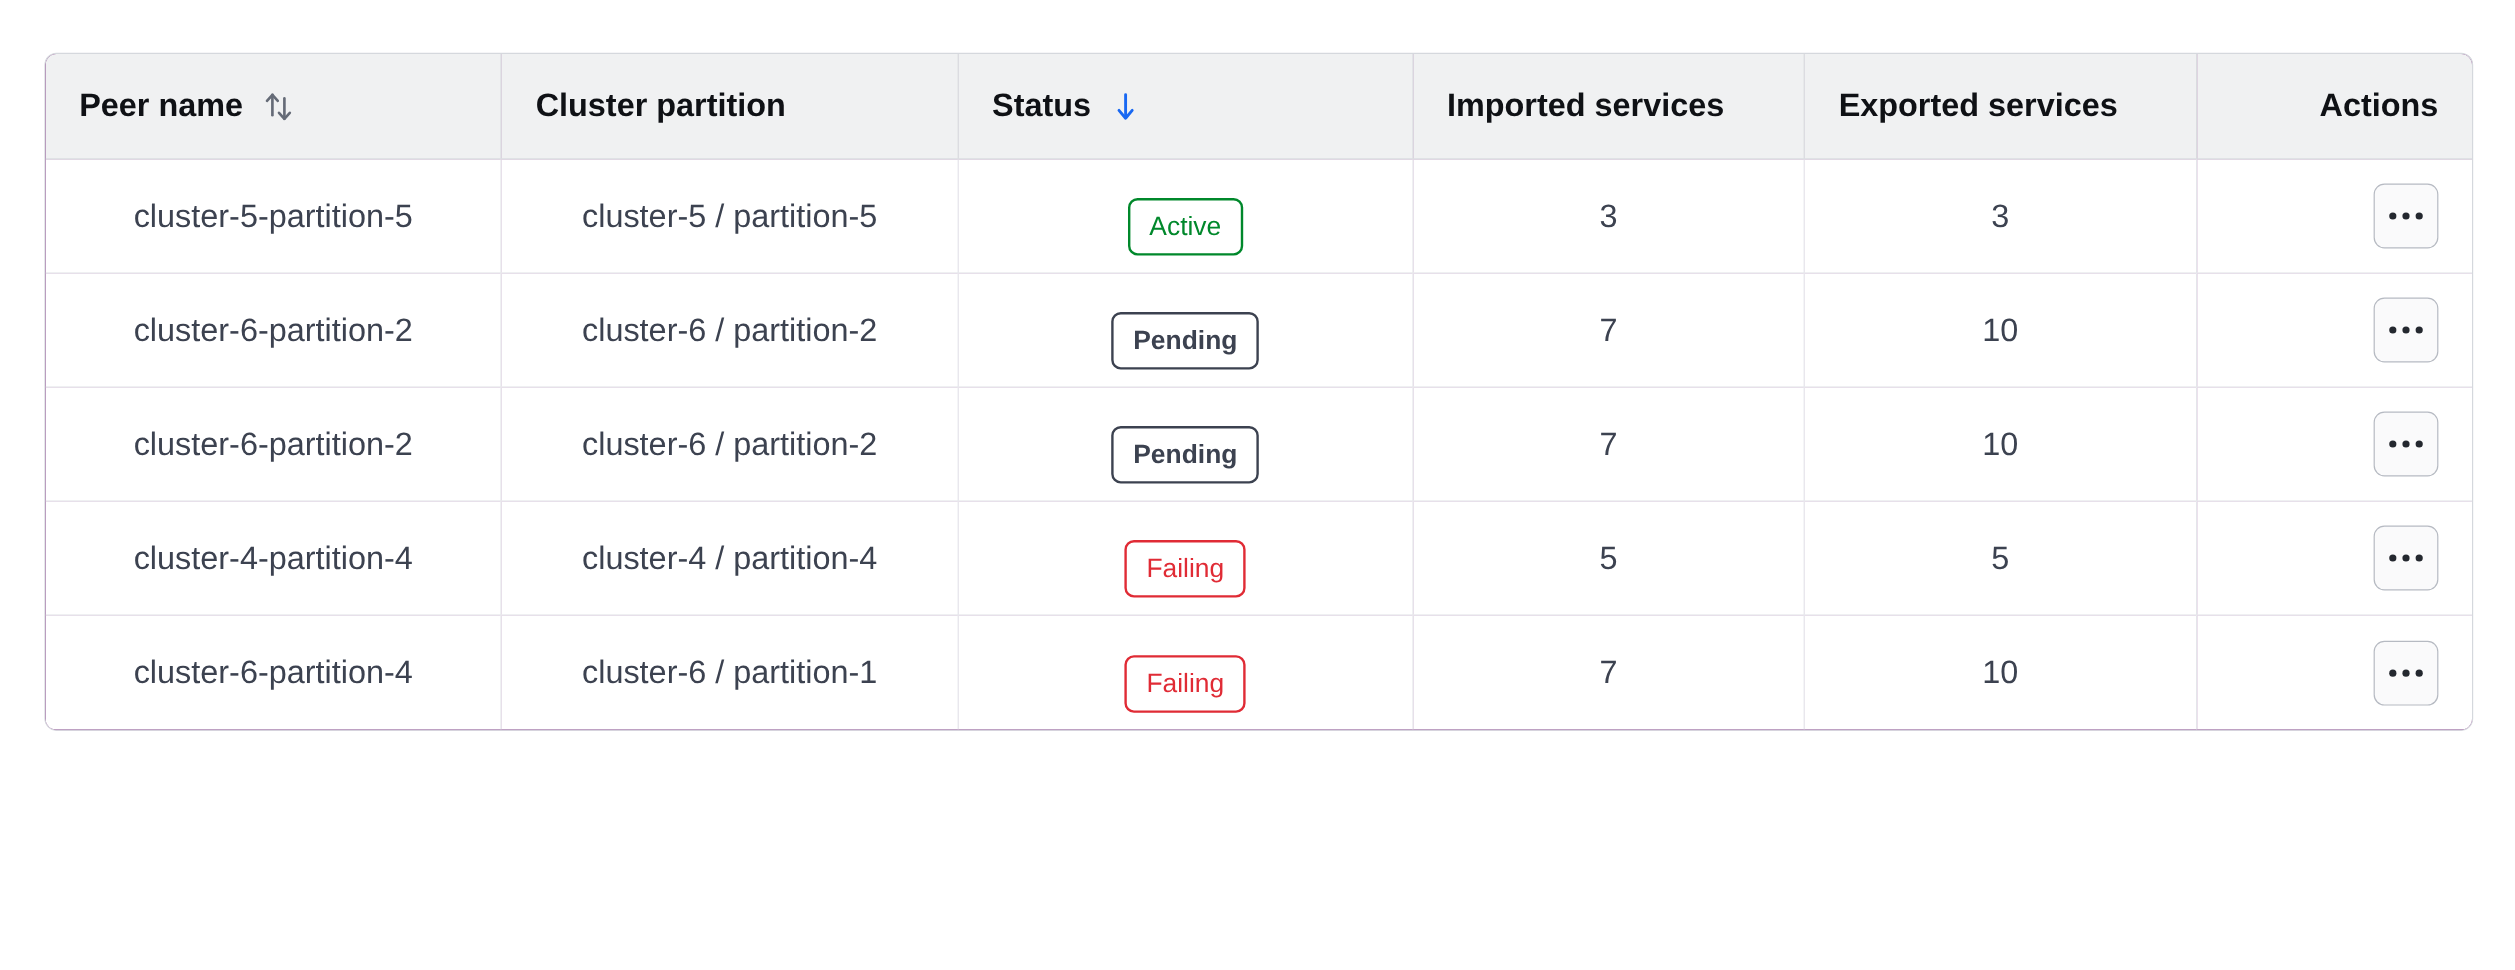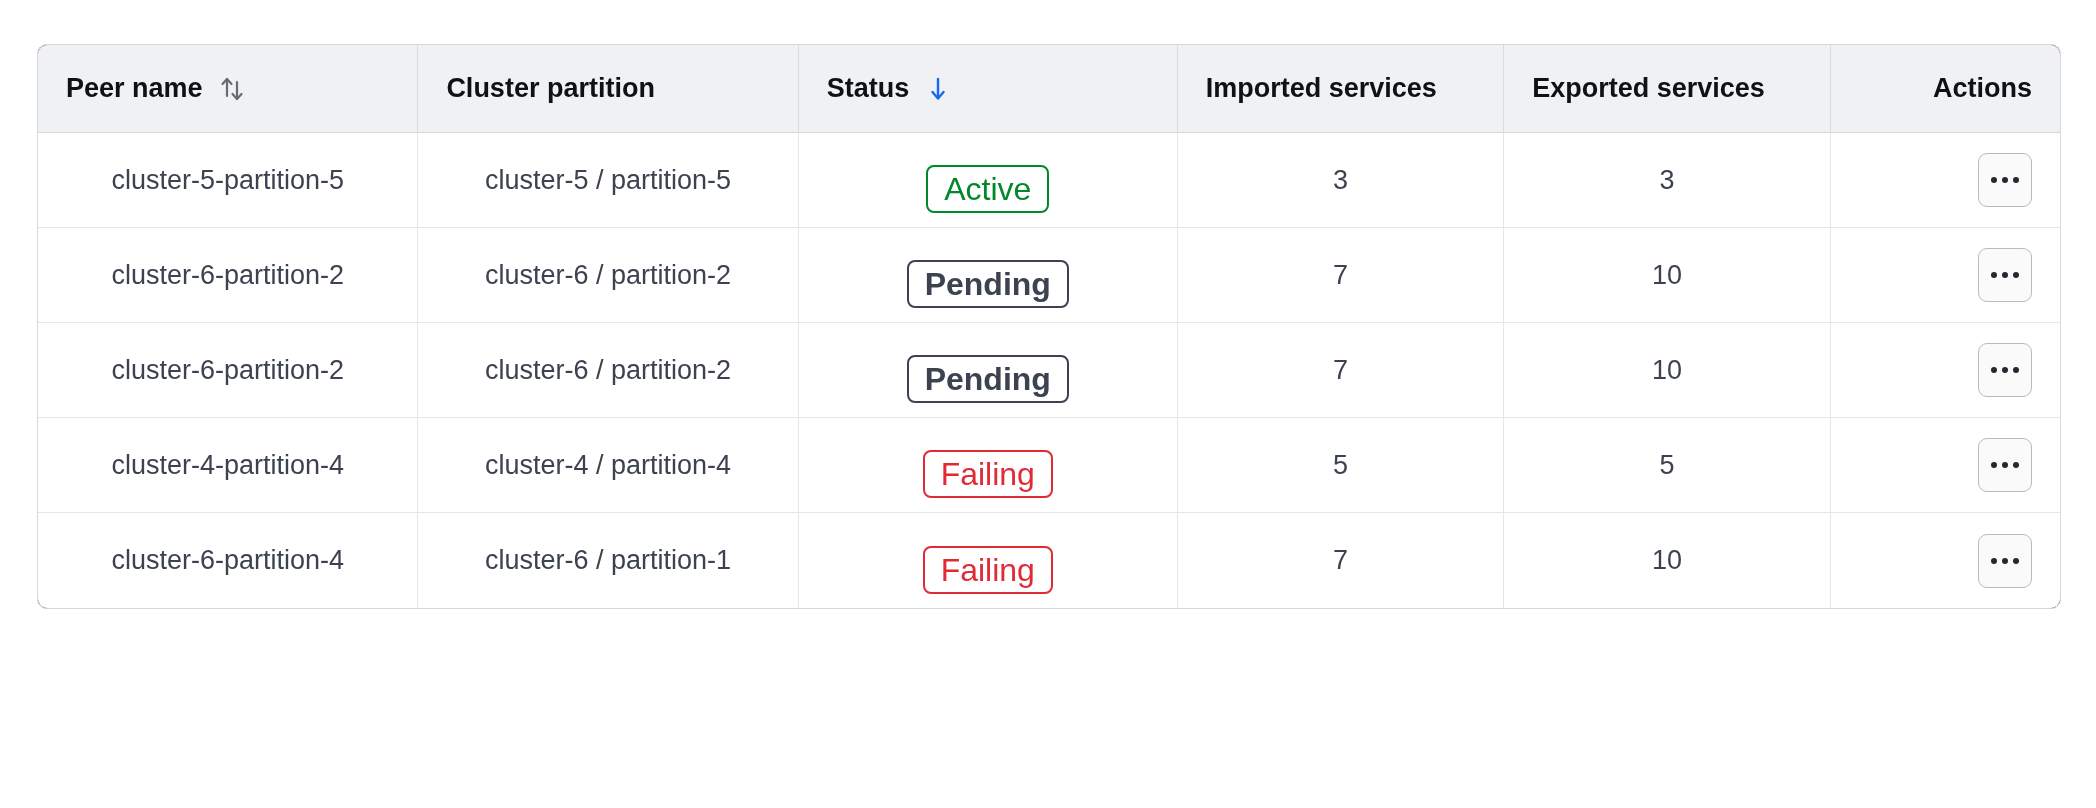--- a/index.html
+++ b/index.html
@@ -95,21 +95,21 @@
   
   .badge {
     display: inline-flex;
     align-items: center;
     justify-content: center;
     height: 48px;
     padding: 0 16px;
     border-radius: 8px;
     border: 2px solid currentColor;
     background: #ffffff;
-    font-size: 32px;
+    font-size: 22px;
     line-height: 1;
     white-space: nowrap;
     margin-top: 18px;
   }
   .badge-active   { color: #00882b; }
   .badge-starting { color: #a435f0; }
   .badge-pending  { color: #3c4250; font-weight: bold; }
   .badge-failing  { color: #e02b35; }
 
   

